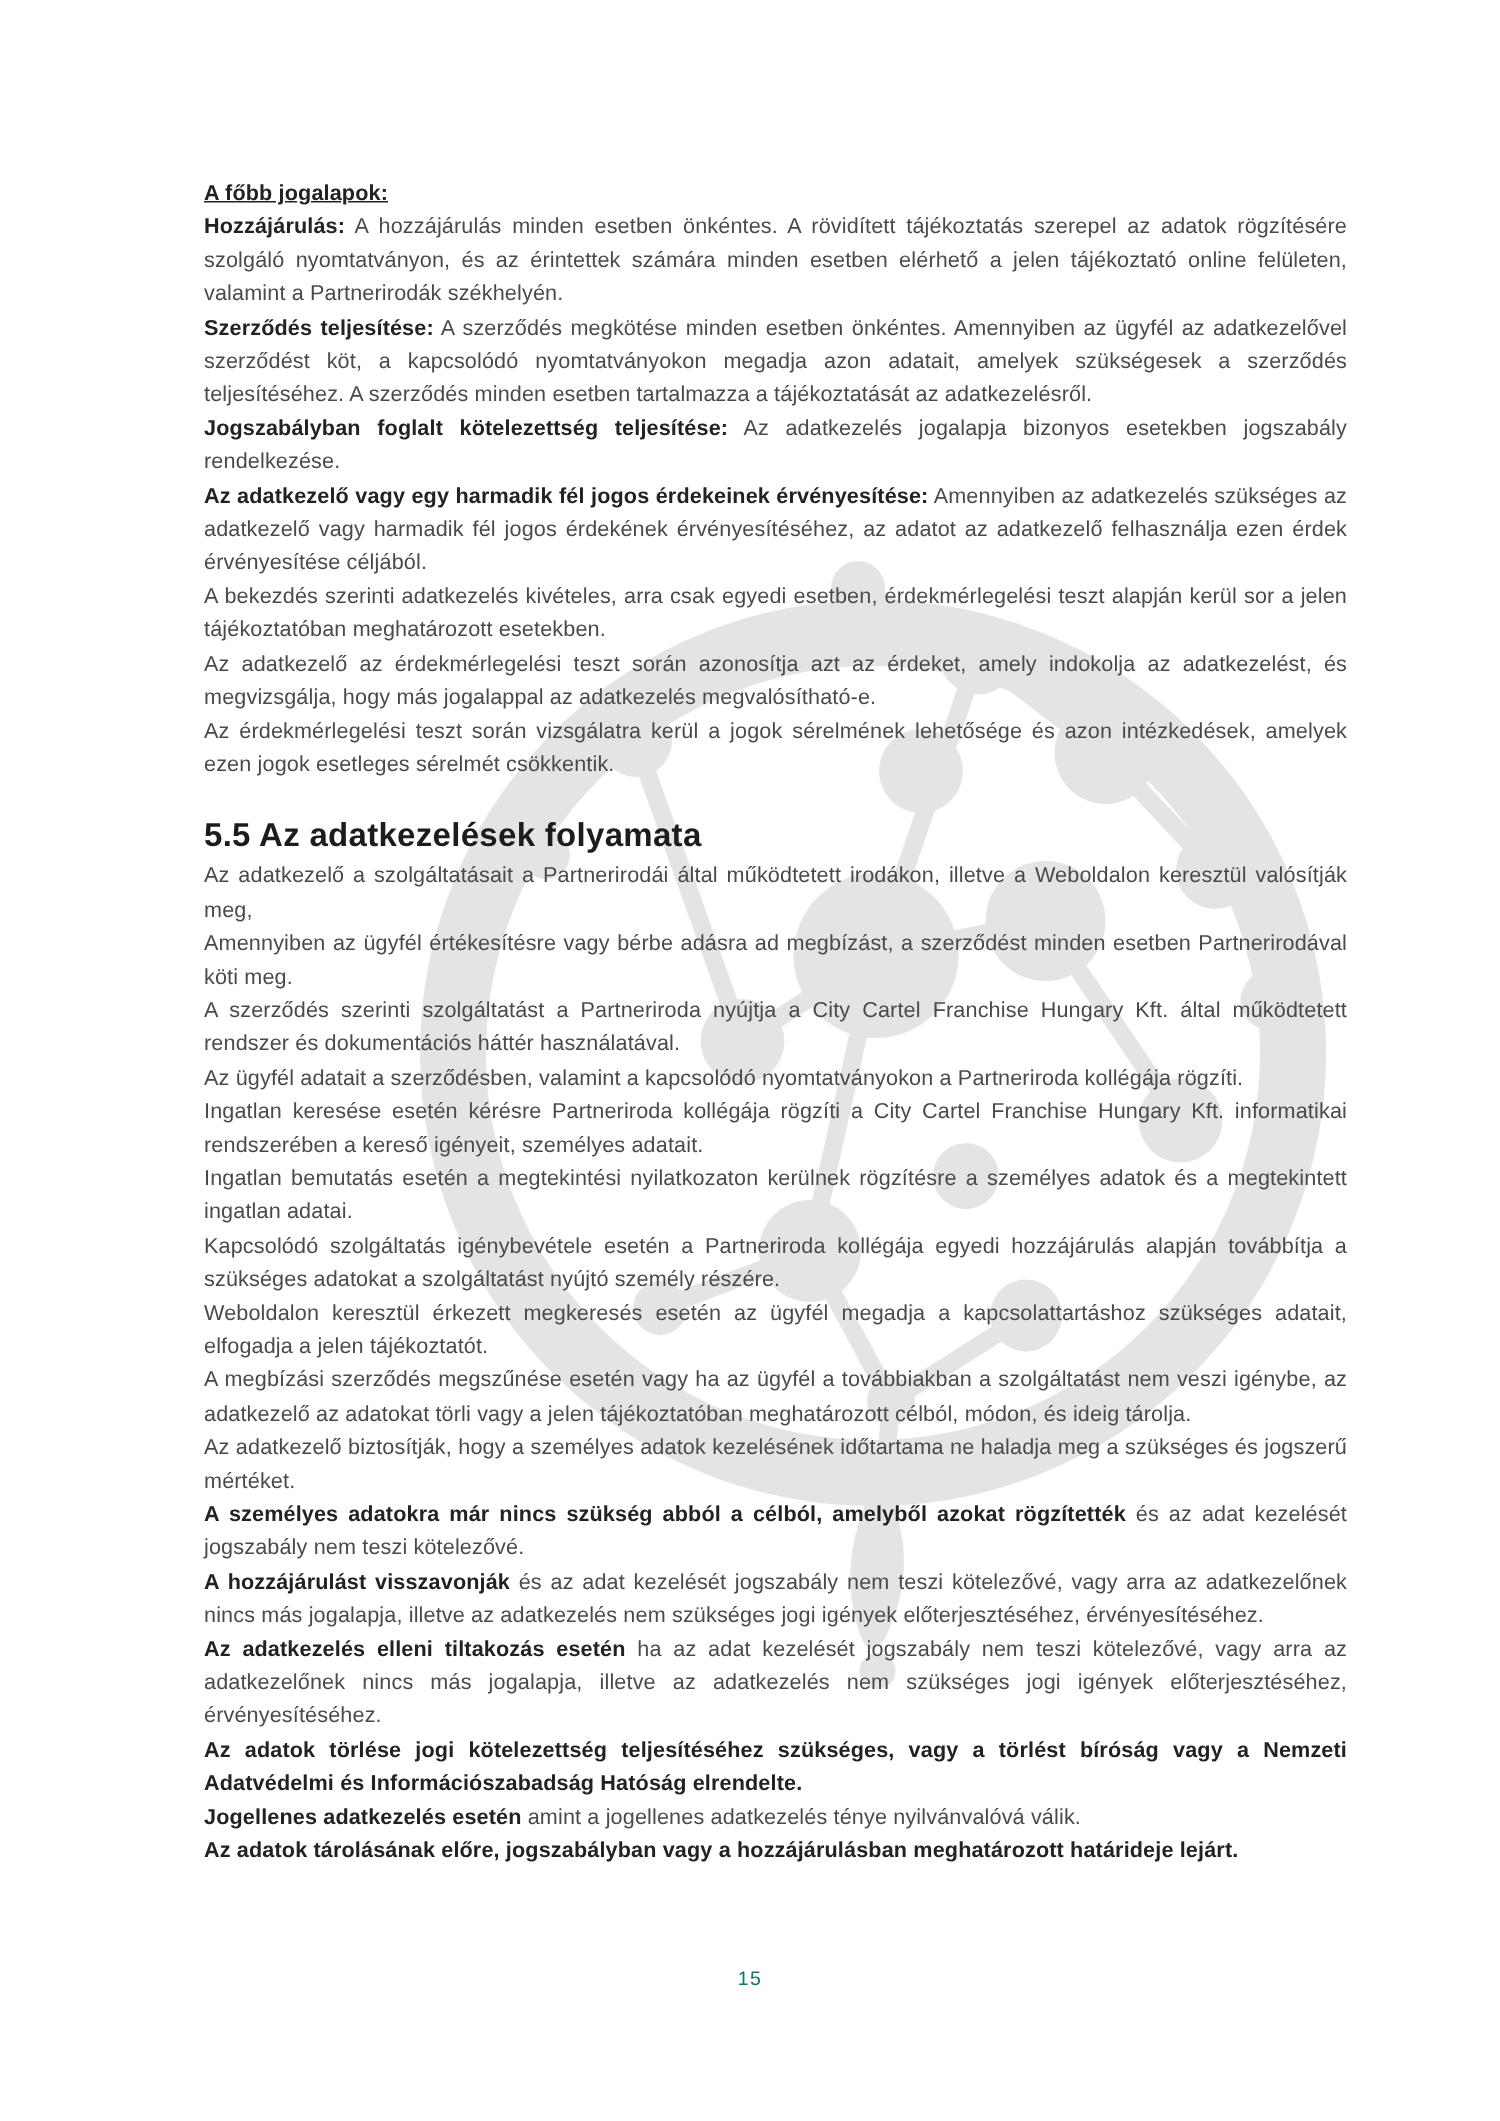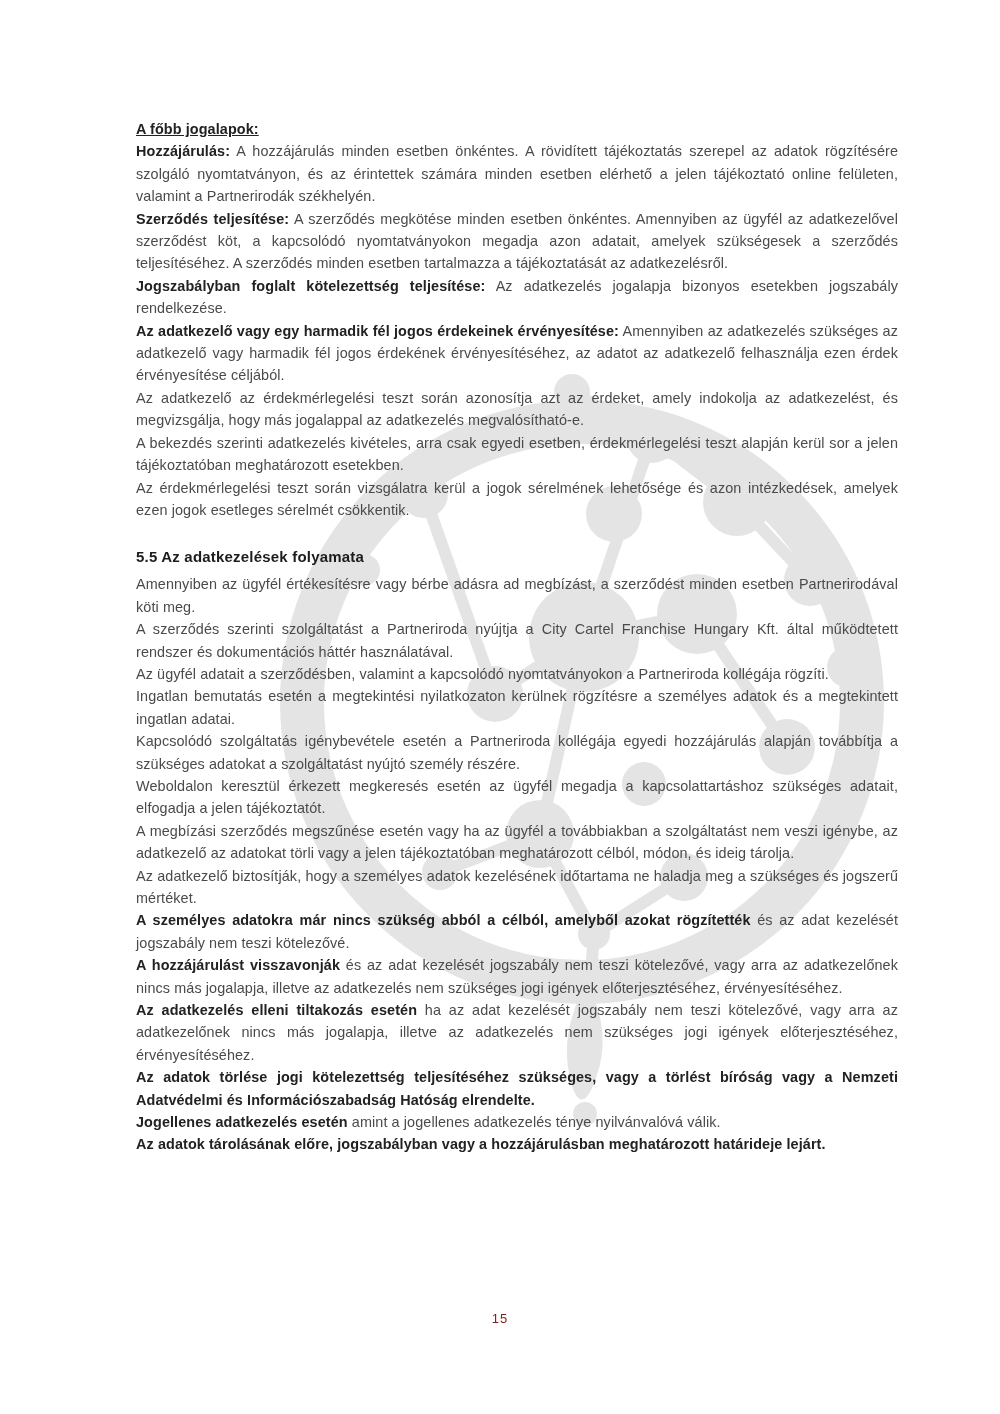--- a/index.html
+++ b/index.html
@@ -26,35 +26,35 @@
     color:#4a4a4a;
     font-size:14.4px;
     line-height:22.4px;
     text-align:justify;
     letter-spacing:0.1px;
   }
   .para{margin:0;}
   .lead{font-weight:bold;color:#222222;}
   .underline{text-decoration:underline;}
   .section-heading{
-    font-size:15px;
+    font-size:22px;
     font-weight:bold;
     color:#1c1c1c;
     margin:25px 0 5px 0;
     letter-spacing:0.2px;
     text-align:left;
     line-height:22px;
   }
   .footer{
     position:absolute;
     left:0;
     width:100%;
     top:1311px;
     text-align:center;
-    color:#7f1d1d;
+    color:#0f766e;
     font-size:13px;
     letter-spacing:1px;
   }
 </style>
 </head>
 <body>
 
 <div class="page">
 
   <svg class="watermark" width="660" height="820" viewBox="0 0 660 820" xmlns="http://www.w3.org/2000/svg">
@@ -101,28 +101,30 @@
   </svg>
 
   <div class="content">
 
     <p class="para"><span class="lead underline">A főbb jogalapok:</span></p>
 
     <p class="para"><strong class="lead">Hozzájárulás:</strong><span> A hozzájárulás minden esetben önkéntes.  A rövidített tájékoztatás szerepel az adatok rögzítésére szolgáló nyomtatványon, és az érintettek számára minden esetben elérhető a jelen tájékoztató online felületen, valamint a Partnerirodák székhelyén.</span></p>
     <p class="para"><strong class="lead">Szerződés teljesítése:</strong><span> A szerződés megkötése minden esetben önkéntes. Amennyiben az ügyfél az adatkezelővel szerződést köt, a kapcsolódó nyomtatványokon megadja azon adatait, amelyek szükségesek a szerződés teljesítéséhez. A szerződés minden esetben tartalmazza a tájékoztatását az adatkezelésről.</span></p>
     <p class="para"><strong class="lead">Jogszabályban foglalt kötelezettség teljesítése:</strong><span> Az adatkezelés jogalapja bizonyos esetekben jogszabály rendelkezése.</span></p>
     <p class="para"><strong class="lead">Az adatkezelő vagy egy harmadik fél jogos érdekeinek érvényesítése:</strong><span> Amennyiben az adatkezelés szükséges az adatkezelő vagy harmadik fél jogos érdekének érvényesítéséhez, az adatot az adatkezelő felhasználja ezen érdek érvényesítése céljából.</span></p>
+    <p class="para"><span>A bekezdés szerinti adatkezelés kivételes, arra csak egyedi esetben, érdekmérlegelési teszt alapján kerül sor a jelen tájékoztatóban meghatározott esetekben.</span></p>
     <p class="para"><span>Az adatkezelő az érdekmérlegelési teszt során azonosítja azt az érdeket, amely indokolja az adatkezelést, és megvizsgálja, hogy más jogalappal az adatkezelés megvalósítható-e.</span></p>
-    <p class="para"><span>A bekezdés szerinti adatkezelés kivételes, arra csak egyedi esetben, érdekmérlegelési teszt alapján kerül sor a jelen tájékoztatóban meghatározott esetekben.</span></p>
     <p class="para"><span>Az érdekmérlegelési teszt során vizsgálatra kerül a jogok sérelmének lehetősége és azon intézkedések, amelyek ezen jogok esetleges sérelmét csökkentik.</span></p>
 
     <h2 class="section-heading">5.5 Az adatkezelések folyamata</h2>
+    <p class="para"><span>Az adatkezelő a szolgáltatásait a Partnerirodái által működtetett irodákon, illetve a Weboldalon keresztül valósítják meg,</span></p>
     <p class="para"><span>Amennyiben az ügyfél értékesítésre vagy bérbe adásra ad megbízást, a szerződést minden esetben Partnerirodával köti meg.</span></p>
     <p class="para"><span>A szerződés szerinti szolgáltatást a Partneriroda nyújtja a City Cartel Franchise Hungary Kft. által működtetett rendszer és dokumentációs háttér használatával.</span></p>
     <p class="para"><span>Az ügyfél adatait a szerződésben, valamint a kapcsolódó nyomtatványokon a Partneriroda kollégája rögzíti.</span></p>
+    <p class="para"><span>Ingatlan keresése esetén kérésre Partneriroda kollégája rögzíti a City Cartel Franchise Hungary Kft. informatikai rendszerében a kereső igényeit, személyes adatait.</span></p>
     <p class="para"><span>Ingatlan bemutatás esetén a megtekintési nyilatkozaton kerülnek rögzítésre a személyes adatok és a megtekintett ingatlan adatai.</span></p>
     <p class="para"><span>Kapcsolódó szolgáltatás igénybevétele esetén a Partneriroda kollégája egyedi hozzájárulás alapján továbbítja a szükséges adatokat a szolgáltatást nyújtó személy részére.</span></p>
     <p class="para"><span>Weboldalon keresztül érkezett megkeresés esetén az ügyfél megadja a kapcsolattartáshoz szükséges adatait, elfogadja a jelen tájékoztatót.</span></p>
     <p class="para"><span>A megbízási szerződés megszűnése esetén vagy ha az ügyfél a továbbiakban a szolgáltatást nem veszi igénybe, az adatkezelő az adatokat törli vagy a jelen tájékoztatóban meghatározott célból, módon, és ideig tárolja.</span></p>
 
     <p class="para"><span>Az adatkezelő biztosítják, hogy a személyes adatok kezelésének időtartama ne haladja meg a szükséges és jogszerű mértéket.</span></p>
     <p class="para"><strong class="lead">A személyes adatokra már nincs szükség abból a célból, amelyből azokat rögzítették</strong><span> és az adat kezelését jogszabály nem teszi kötelezővé.</span></p>
     <p class="para"><strong class="lead">A hozzájárulást visszavonják</strong><span> és az adat kezelését jogszabály nem teszi kötelezővé, vagy arra az adatkezelőnek nincs más jogalapja, illetve az adatkezelés nem szükséges jogi igények előterjesztéséhez, érvényesítéséhez.</span></p>
     <p class="para"><strong class="lead">Az adatkezelés elleni tiltakozás esetén</strong><span> ha az adat kezelését jogszabály nem teszi kötelezővé, vagy arra az adatkezelőnek nincs más jogalapja, illetve az adatkezelés nem szükséges jogi igények előterjesztéséhez, érvényesítéséhez.</span></p>
     <p class="para"><strong class="lead">Az adatok törlése jogi kötelezettség teljesítéséhez szükséges, vagy a törlést bíróság vagy a Nemzeti Adatvédelmi és Információszabadság Hatóság elrendelte.</strong><span></span></p>

